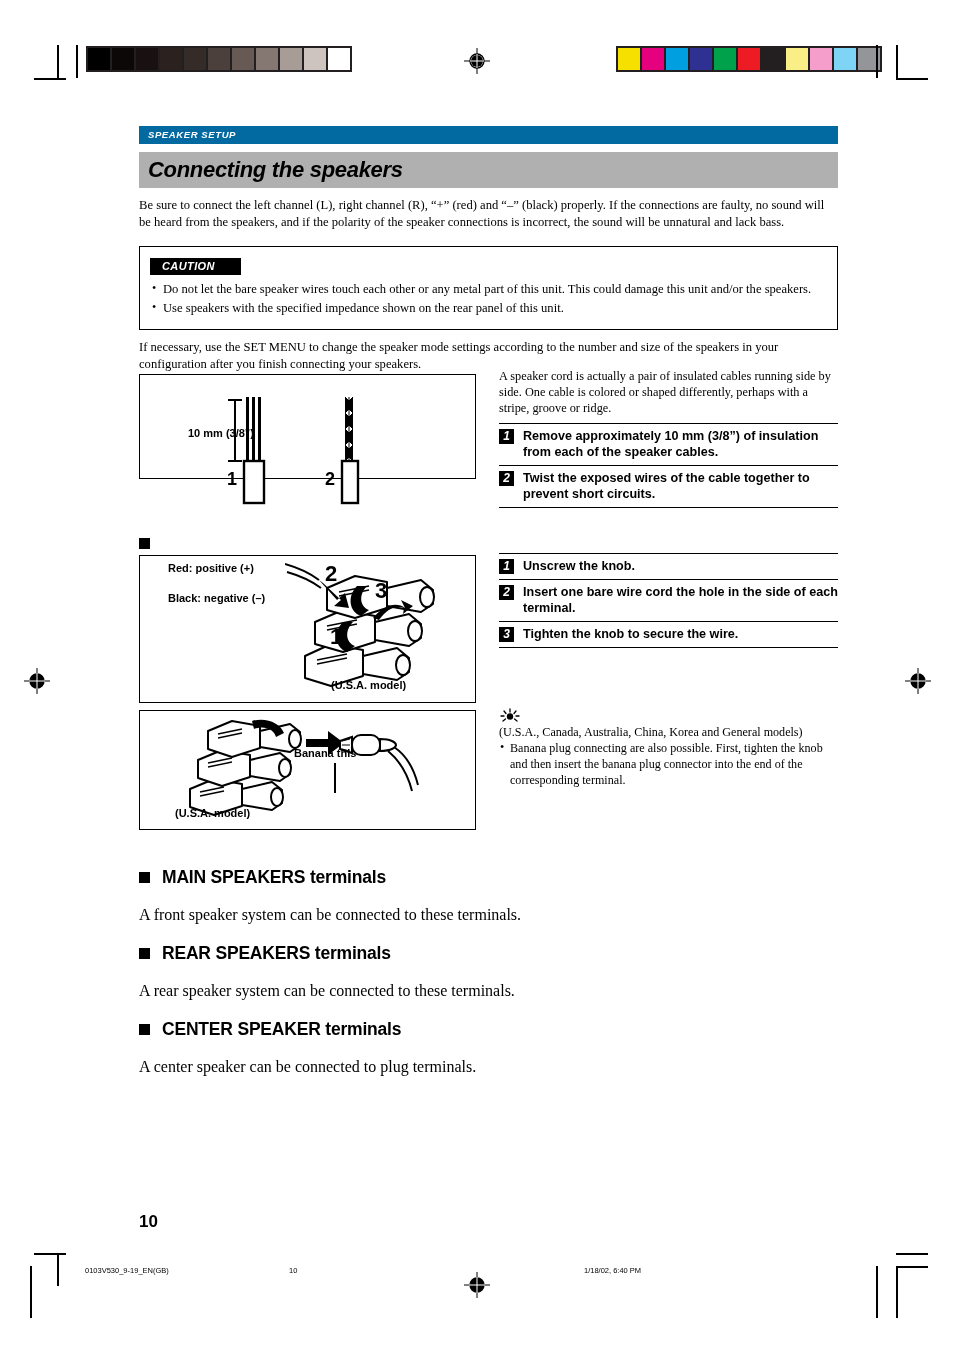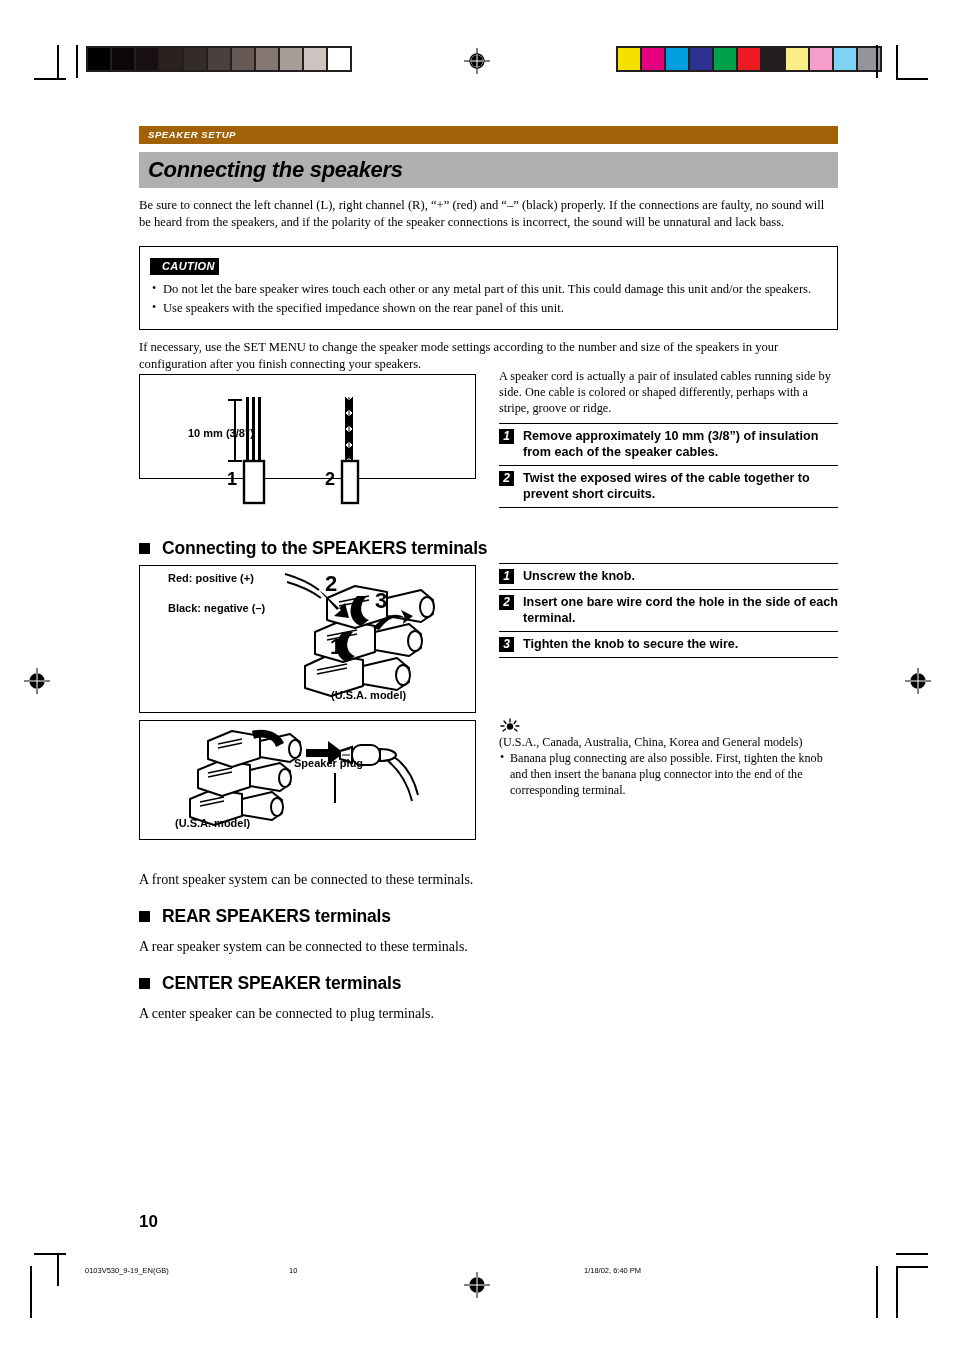--- a/index.html
+++ b/index.html
@@ -19,21 +19,21 @@
   .reg svg { display:block; }
 
   .colorbar { position:absolute; display:flex; border:2px solid #231f20; }
   .colorbar .sw { width:22px; height:22px; border-right:2px solid #231f20; }
   .colorbar .sw:last-child { border-right:none; }
 
   
   .content { position:absolute; left:139px; top:126px; width:699px; }
 
   .section-tab {
-    background:#a16207; color:#fff;
+    background:#0369a1; color:#fff;
     font-family:"Liberation Sans", sans-serif;
     font-weight:bold; font-style:italic;
     font-size:9.5px; letter-spacing:0.6px;
     padding:3px 0 3px 9px;
     height:12px; line-height:12px;
   }
 
   .title-bar {
     background:#b0b0b0;
     margin-top:8px;
@@ -55,21 +55,21 @@
     border:1px solid #000;
     margin-top:14px;
     padding:9px 10px 12px 10px;
   }
   .caution-label {
     display:inline-block;
     background:#000; color:#fff;
     font-family:"Liberation Sans", sans-serif;
     font-weight:bold; font-style:italic;
     font-size:11px; letter-spacing:0.4px;
-    padding:2px 4px 3px 12px;
+    padding:2px 26px 3px 12px;
   }
   ul.caution-list { list-style:none; margin:6px 0 0 0; padding:0; }
   ul.caution-list li {
     font-size:12.6px; line-height:1.36;
     padding-left:13px; position:relative; margin-top:2px;
   }
   ul.caution-list li::before {
     content:"\2022"; position:absolute; left:2px; top:-1px; font-size:12px;
   }
 
@@ -127,21 +127,21 @@
   .tip .bulbrow { height:16px; }
   .tip .models { font-size:12.1px; margin-top:1px; }
   .tip .note {
     font-size:12.1px; line-height:1.33;
     padding-left:11px; position:relative; margin-top:0px;
   }
   .tip .note::before { content:"\2022"; position:absolute; left:1px; top:-1px; }
 
   
   .bot h2.sq { margin:17px 0 2px 0; }
-  .bot p.body { margin:10px 0 0 0; font-size:14px; }
+  .bot p.body { margin:16px 0 0 0; font-size:16px; }
 
   .pagenum {
     position:absolute; left:139px; top:1212px;
     font-family:"Liberation Sans", sans-serif;
     font-weight:bold; font-size:17px;
   }
 
   
   .footer { position:absolute; top:1266px; left:0; width:954px; height:16px;
             font-family:"Liberation Sans", sans-serif; font-size:7.5px; color:#000; }
@@ -280,21 +280,20 @@
           <div class="step">
             <span class="num">2</span>
             <span class="txt">Twist the exposed wires of the cable together to prevent short circuits.</span>
           </div>
         </div>
       </div>
     </div>
 
     <h2 class="sq" style="margin-top:14px;">
       <span class="sqmark"></span>
-      <span>Connecting to the SPEAKERS terminals</span>
     </h2>
 
     <div class="cols" style="height:295px;">
 
       <div class="fig-box" style="position:absolute; left:0; top:0; width:337px; height:148px;">
         <div class="figcap" style="left:28px; top:6px;">Red: positive (+)</div>
         <div class="figcap" style="left:28px; top:36px;">Black: negative (–)</div>
 
         <svg width="200" height="140" viewBox="0 0 200 140" style="position:absolute; left:145px; top:4px;">
           <g fill="#fff" stroke="#000" stroke-width="2" stroke-linejoin="round">
@@ -369,21 +368,21 @@
             <path d="M200 22 C212 22 216 26 216 28 C216 30 212 34 200 34 Z"></path>
           </g>
           <g stroke="#000" stroke-width="1">
             <line x1="162" y1="24" x2="170" y2="22"></line>
             <line x1="162" y1="28" x2="170" y2="28"></line>
             <line x1="162" y1="32" x2="170" y2="34"></line>
           </g>
           <path d="M214 30 C226 38 234 52 238 68" fill="none" stroke="#000" stroke-width="2"></path>
           <path d="M208 34 C220 44 228 58 232 74" fill="none" stroke="#000" stroke-width="2"></path>
         </svg>
-        <div class="figcap" style="left:154px; top:36px;">Speaker plug</div>
+        <div class="figcap" style="left:154px; top:36px;">Banana this</div>
         <div class="mark" style="left:194px; top:52px; width:1.6px; height:30px;"></div>
         <div class="figcap" style="left:35px; top:96px;">(U.S.A. model)</div>
       </div>
 
       <div class="rightcol" style="left:360px; top:-2px; width:339px;">
         <div class="steps" style="margin-top:0;">
           <div class="step">
             <span class="num">1</span>
             <span class="txt">Unscrew the knob.</span>
           </div>
@@ -412,20 +411,24 @@
             </g>
             <circle cx="11" cy="8.5" r="3.2" fill="#000"></circle>
           </svg>
         </div>
         <div class="models">(U.S.A., Canada, Australia, China, Korea and General models)</div>
         <div class="note">Banana plug connecting are also possible. First, tighten the knob and then insert the banana plug connector into the end of the corresponding terminal.</div>
       </div>
     </div>
 
     <div class="bot">
+      <h2 class="sq">
+        <span class="sqmark"></span>
+        <span>MAIN SPEAKERS terminals</span>
+      </h2>
       <p class="body">A front speaker system can be connected to these terminals.</p>
 
       <h2 class="sq">
         <span class="sqmark"></span>
         <span>REAR SPEAKERS terminals</span>
       </h2>
       <p class="body">A rear speaker system can be connected to these terminals.</p>
 
       <h2 class="sq">
         <span class="sqmark"></span>

